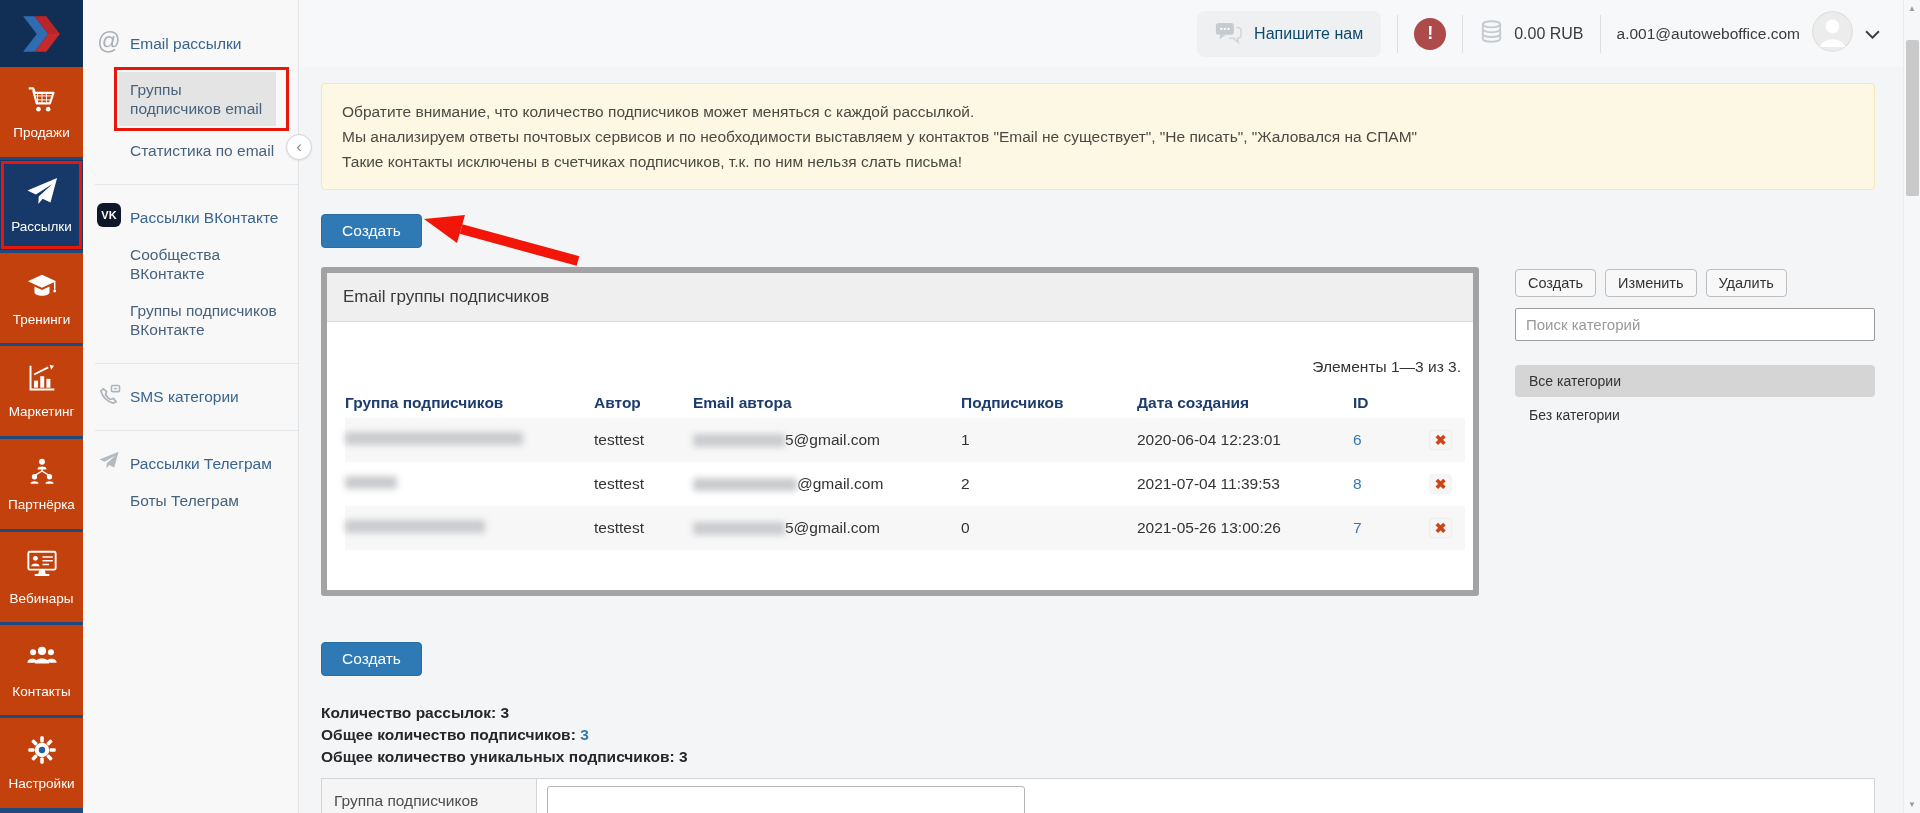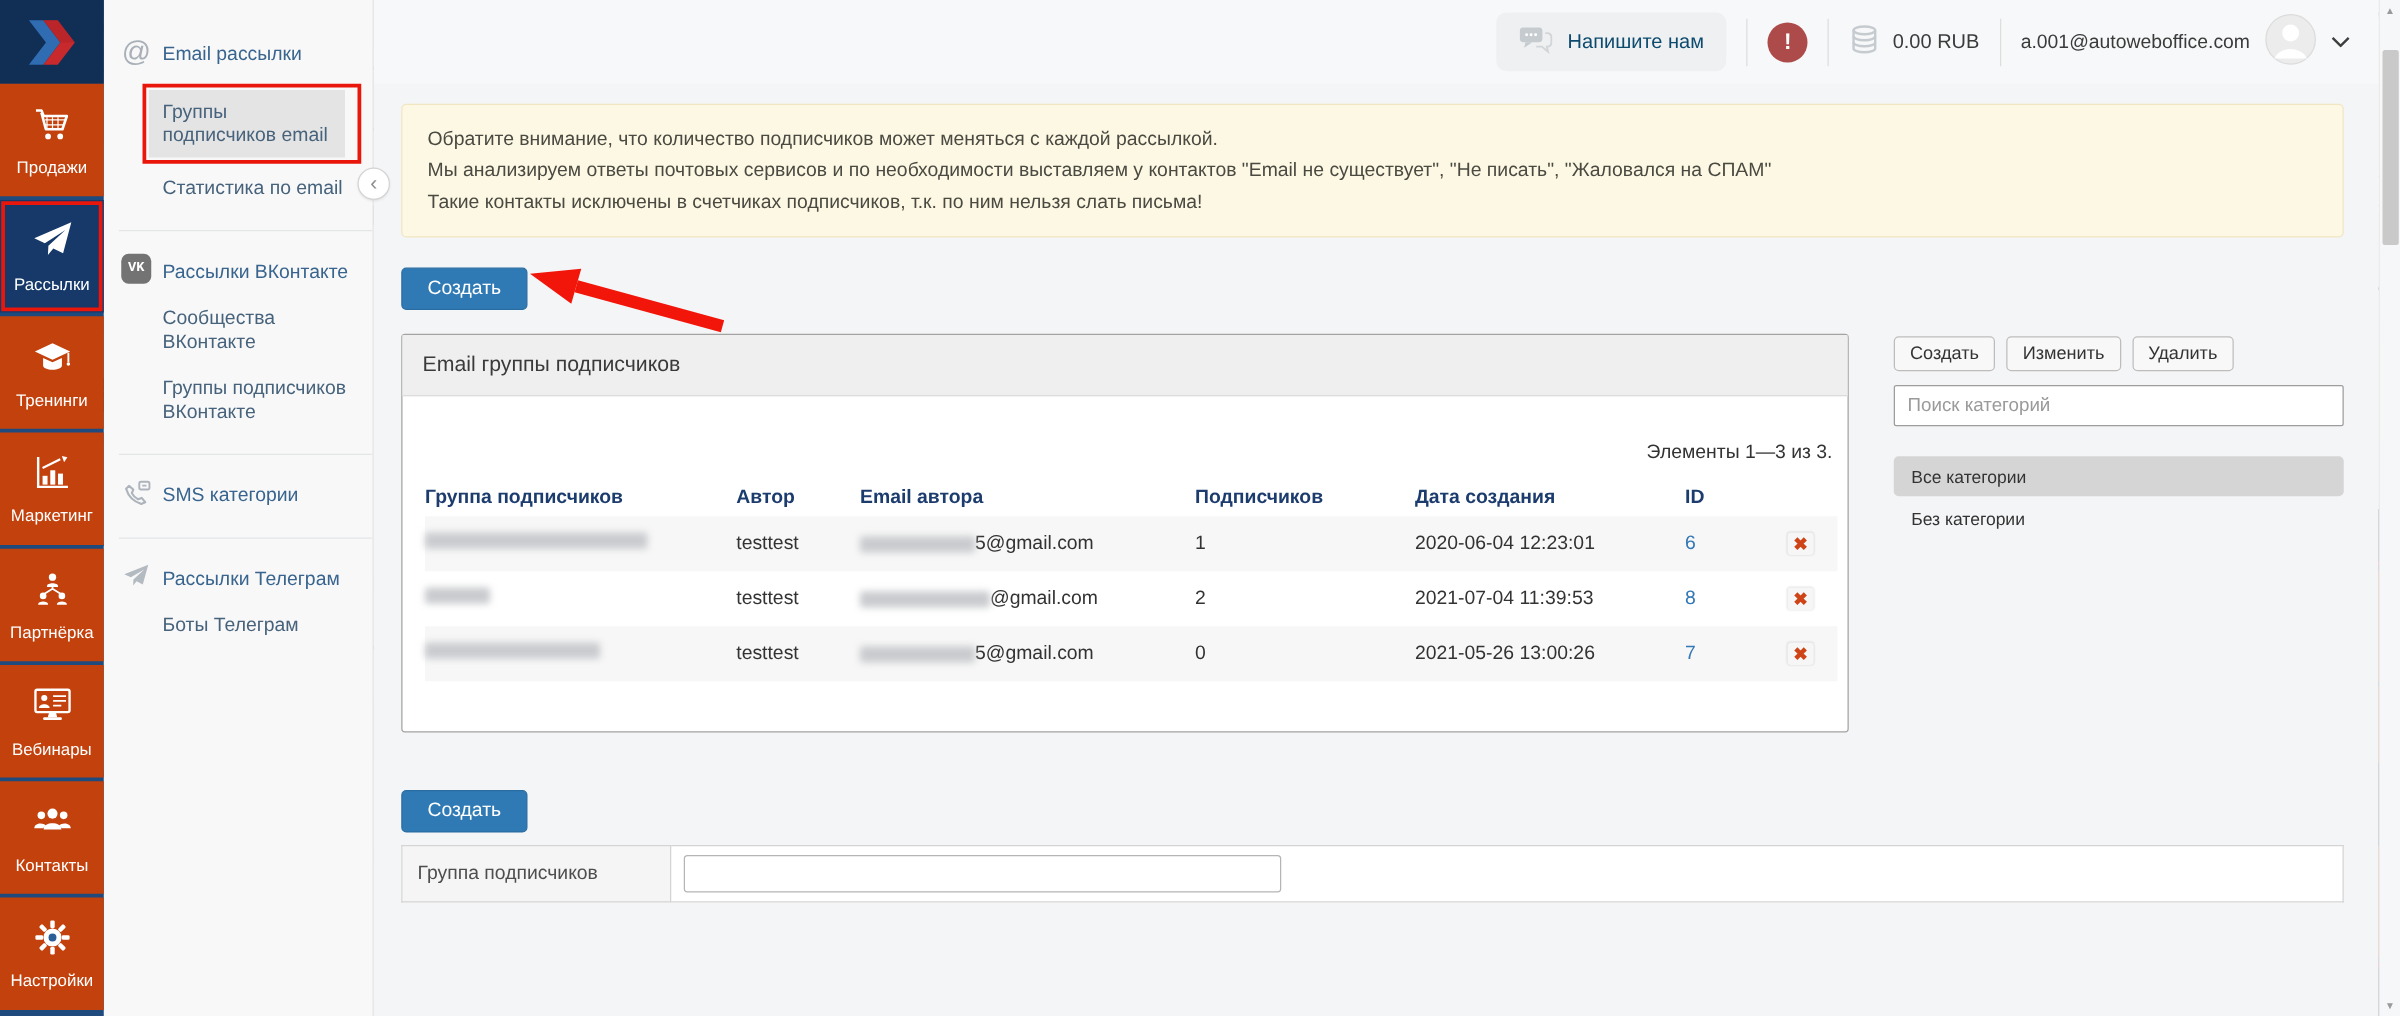--- a/index.html
+++ b/index.html
@@ -16,21 +16,21 @@
 
   
   .subsidebar { position:fixed; left:83px; top:0; width:216px; height:813px; background:#f8f8f9; border-right:1px solid #e2e3e5; z-index:20; padding-top:26px; }
   .ssb-header { position:relative; padding:8px 10px 8px 47px; font-size:15.5px; color:#38648e; cursor:pointer; line-height:20px; }
   .ssb-header .ssb-icon { position:absolute; left:13px; top:2px; width:26px; height:26px; display:flex; align-items:center; justify-content:center; }
   .ssb-item { padding:9px 10px 9px 47px; font-size:15.5px; color:#47637c; line-height:19px; cursor:pointer; }
   .ssb-item.active { position:relative; margin:10px 22px 6px 36px; padding:8px 10px 8px 11px; background:#e4e4e4; }
   .ssb-item.active .annot-box { left:-5px; top:-5px; right:-13px; bottom:-5px; }
   .ssb-divider { border:none; border-top:1px solid #e4e5e7; margin:15px 0 15px 12px; }
   .at-glyph { font-size:23px; color:#a9b0b7; }
-  .vk-badge { width:24px; height:24px; background:#737373; border-radius:6px; color:#fff; font-weight:bold; font-size:11px; display:flex; align-items:center; justify-content:center;font-family:Liberation Mono, monospace; }
+  .vk-badge { width:24px; height:24px; background:#0f172a; border-radius:6px; color:#fff; font-weight:bold; font-size:11px; display:flex; align-items:center; justify-content:center; }
 
   .collapse-btn { position:fixed; left:286px; top:134px; width:26px; height:26px; border-radius:50%; background:#fff; border:1px solid #d4d4d4; color:#8b8b8b; font-size:17px; line-height:22px; text-align:center; z-index:35; cursor:pointer; box-shadow:0 1px 2px rgba(0,0,0,.08); }
 
   
   .main { position:fixed; left:299px; top:0; width:1604px; height:813px; background:#f4f5f6; overflow:hidden; }
 
   .topbar { height:67px; display:flex; align-items:center; justify-content:flex-end; padding-right:23px; gap:16px; background:#f7f8f9; }
   .contact-btn { display:flex; align-items:center; gap:12px; background:#eef0f2; border:none; border-radius:8px; padding:9px 18px; font-size:16px; color:#0c4a6e; cursor:pointer; font-family:inherit; }
   .tb-divider { width:1px; height:38px; background:#dcdee0; }
   .alert-circle { width:32px; height:32px; border-radius:50%; background:#ac4b49; color:#fff; font-weight:bold; font-size:18px; display:flex; align-items:center; justify-content:center; cursor:pointer; }
@@ -40,21 +40,21 @@
 
   .notice { margin:16px 28px 0 22px; background:#fdf8e3; border:1px solid #f1e5c2; border-radius:4px; padding:15px 20px; font-size:15.5px; color:#4a4a42; line-height:25px; }
 
   .btn-primary { display:inline-block; background:#2f7ab5; color:#fff; border:1px solid #2a6da2; border-radius:4px; font-size:15.5px; padding:7px 20px; cursor:pointer; font-family:inherit; }
   .create-top { margin:24px 0 0 22px; }
   .annot-arrow { position:absolute; left:111px; top:203px; pointer-events:none; z-index:25; }
 
   .main-row { display:flex; margin:19px 28px 0 22px; gap:36px; }
   .left-col { width:1158px; }
 
-  .panel { background:#fff; border:1px solid #a3a3a3; border-radius:3px; }
+  .panel { background:#fff; border:6px solid #a3a3a3; border-radius:3px; }
   .panel-title { background:#efefef; border-bottom:1px solid #dcdcdc; padding:14px 16px; font-size:17px; color:#3a3a3a; }
   .panel-body { padding:16px 8px 40px 18px; }
   .range-text { text-align:right; font-size:15.5px; color:#333; margin:20px 4px 12px 0; }
 
   .grid { width:100%; }
   .grid-row { display:flex; align-items:center; height:44px; font-size:15.5px; color:#333; }
   .grid-head { height:30px; }
   .grid-head > div { font-weight:bold; color:#1d3c6e; }
   .grid-row:nth-child(even) { background:#f7f7f7; }
   .grid-head.grid-row:nth-child(odd) { background:transparent; }
@@ -406,20 +406,25 @@
       <input class="rp-search" type="text" placeholder="Поиск категорий" style="">
       <div class="rp-cats">
         <div class="rp-cat selected">Все категории</div>
         <div class="rp-cat">Без категории</div>
       </div>
     </aside>
   </div>
 
   <button class="btn-primary create-bottom">Создать</button>
 
+  <div class="stats">
+    <div><span>Количество рассылок:</span> <span>3</span></div>
+    <div><span>Общее количество подписчиков:</span> <span class="stat-val-link">3</span></div>
+    <div><span>Общее количество уникальных подписчиков:</span> <span>3</span></div>
+  </div>
 
   <table class="form-table">
     <tbody>
         <tr>
       <td class="form-label-cell">Группа подписчиков</td>
       <td class="form-input-cell"><input class="form-input" type="text" style=""></td>
     </tr>
 
   </tbody>
     </table>

